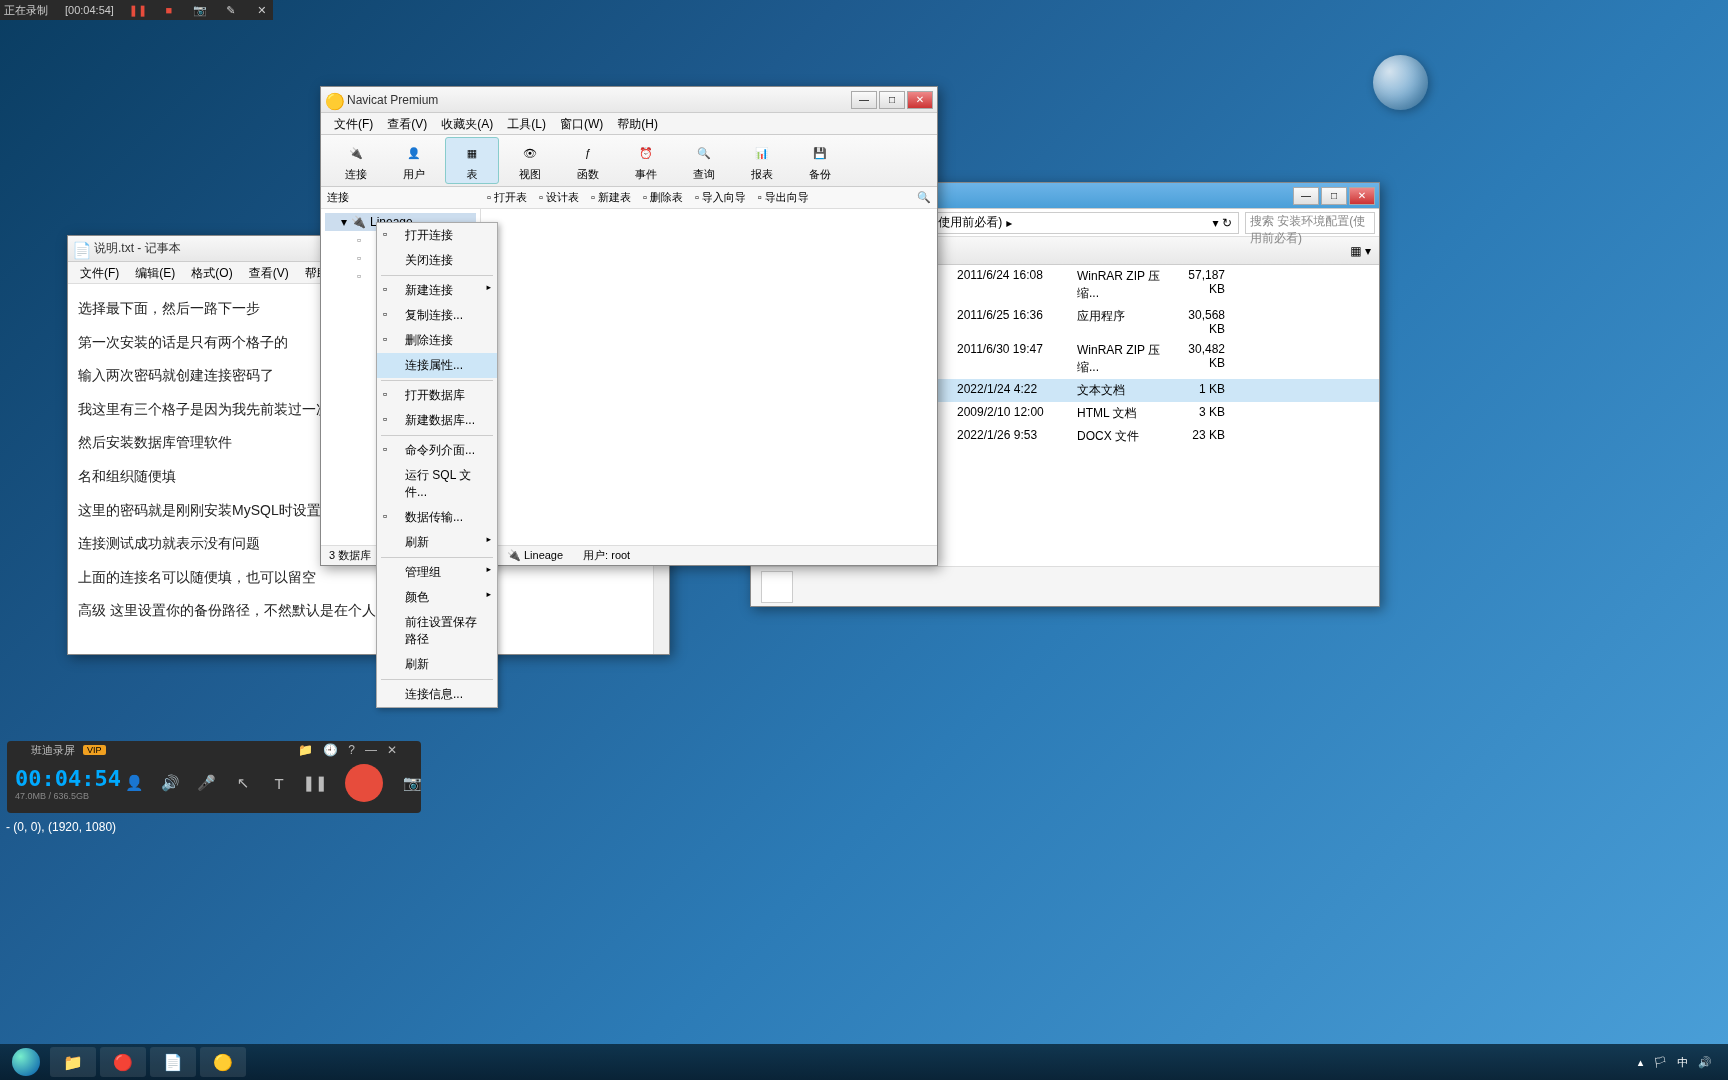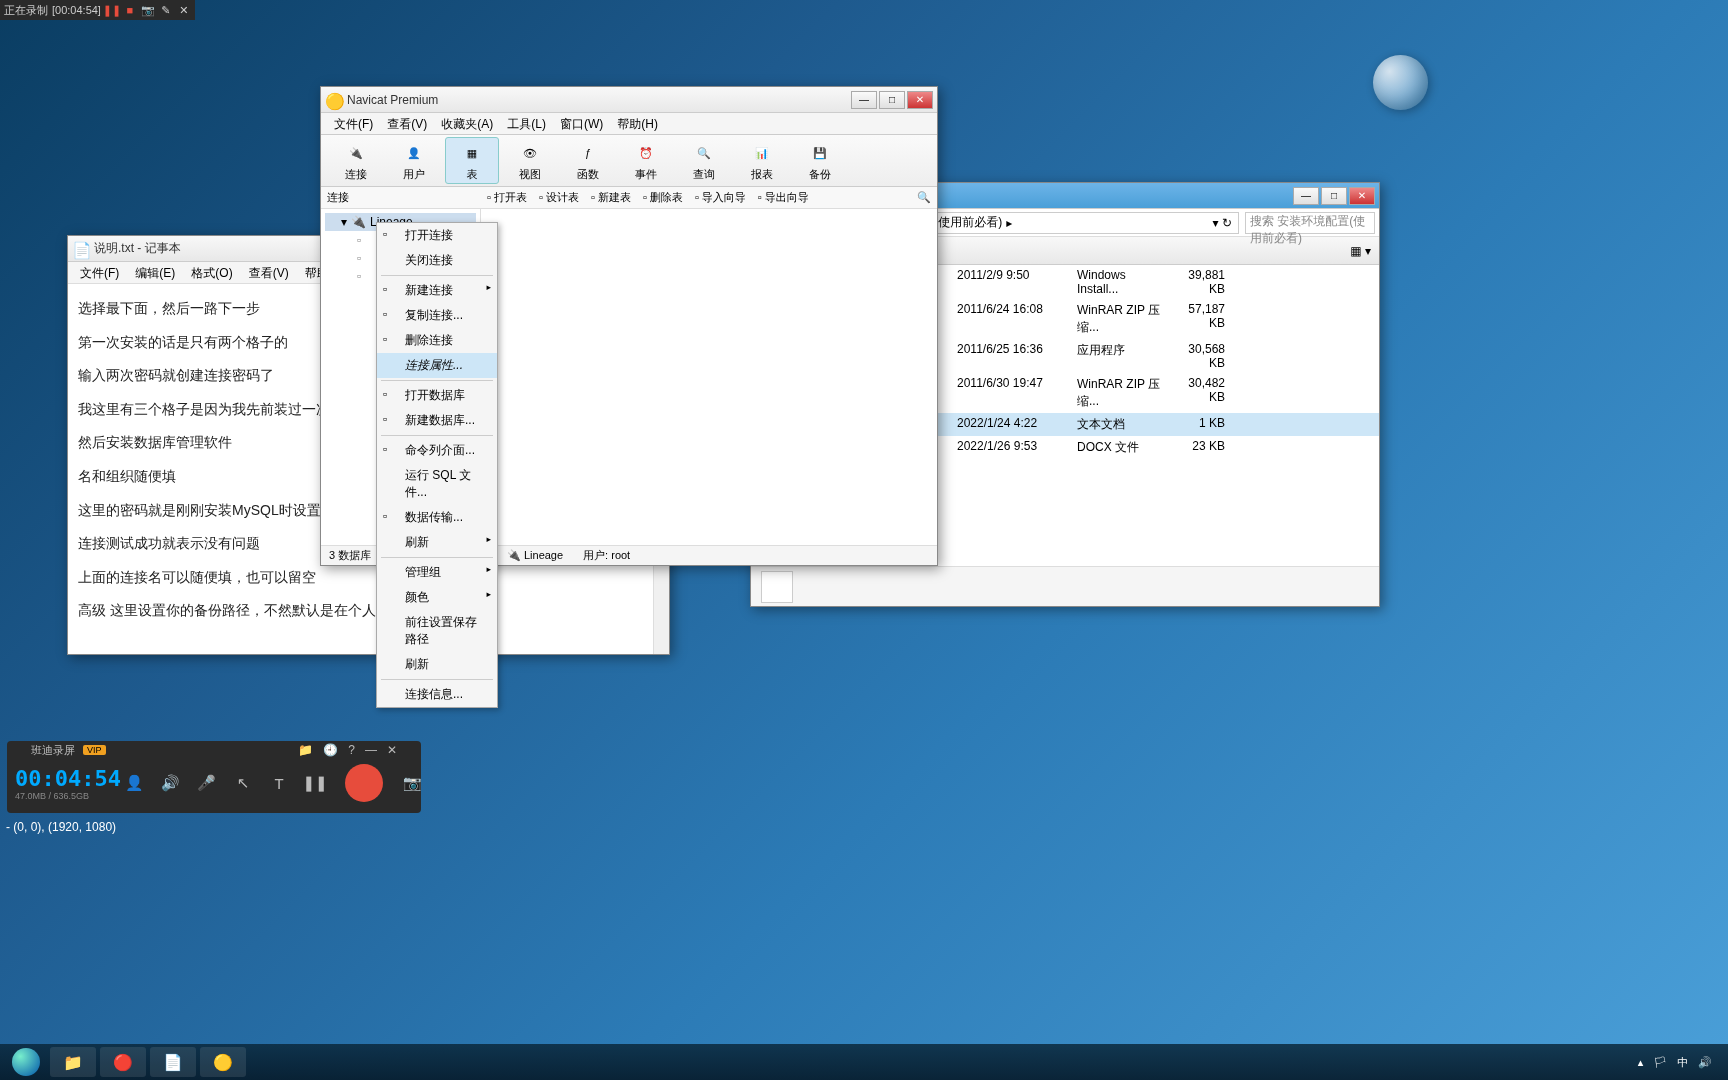--- a/index.html
+++ b/index.html
@@ -1,21 +1,21 @@
 <!DOCTYPE html>
 <html><head>
 <meta charset="utf-8">
 <style>
 * { margin:0; padding:0; box-sizing:border-box; font-family:"Microsoft YaHei","SimSun",sans-serif; }
 body { width:1728px; height:1080px; background:linear-gradient(135deg,#0a3d62 0%,#1e5a8e 30%,#2c7bb6 60%,#4a9fd8 100%); position:relative; overflow:hidden; }
 .bubble { position:absolute; border-radius:50%; background:radial-gradient(circle at 30% 30%,rgba(255,255,255,0.8),rgba(100,180,230,0.3)); box-shadow:inset -5px -5px 15px rgba(0,0,0,0.2),2px 2px 10px rgba(0,0,0,0.3); }
 .b1 { width:55px; height:55px; top:55px; right:300px; }
 
 
-.rec-bar { position:absolute; top:0; left:0; height:20px; background:#2a2a2a; display:flex; align-items:center; padding:0 4px; gap:4px; color:#ccc; font-size:11px; }
+.rec-bar { position:absolute; top:0; left:0; height:20px; background:#2a2a2a; display:flex; align-items:center; padding:0 4px; gap:17px; color:#ccc; font-size:11px; }
 .rec-bar .ico { width:14px; height:14px; display:inline-flex; align-items:center; justify-content:center; cursor:pointer; }
 .rec-red { color:#e74c3c; }
 
 
 .win { position:absolute; background:#fff; border:1px solid #888; box-shadow:3px 3px 12px rgba(0,0,0,0.4); }
 .titlebar { height:26px; background:linear-gradient(#f8f8f8,#e8e8e8); display:flex; align-items:center; padding:0 4px; border-bottom:1px solid #ccc; }
 .titlebar .ticon { width:16px; height:16px; margin-right:6px; }
 .titlebar .ttext { flex:1; font-size:12px; color:#333; }
 .winbtns { display:flex; gap:2px; }
 .winbtn { width:26px; height:18px; border:1px solid #aaa; background:linear-gradient(#fafafa,#e0e0e0); font-size:10px; display:flex; align-items:center; justify-content:center; cursor:pointer; }
@@ -45,21 +45,21 @@
 .nv-tree { width:160px; border-right:1px solid #ddd; padding:4px; font-size:12px; }
 .nv-tree .node { padding:2px 4px 2px 16px; cursor:pointer; display:flex; align-items:center; gap:4px; }
 .nv-tree .node.sel { background:#cde; }
 .nv-tree .child { padding-left:32px; color:#888; }
 .nv-main { flex:1; background:#fff; position:relative; }
 .nv-status { height:20px; background:#f5f5f5; border-top:1px solid #ddd; display:flex; align-items:center; font-size:11px; padding:0 8px; gap:20px; }
 
 
 .ctx { position:absolute; left:376px; top:222px; width:122px; background:#f5f5f5; border:1px solid #aaa; box-shadow:2px 2px 6px rgba(0,0,0,0.3); z-index:20; font-size:12px; }
 .ctx .ci { padding:4px 10px 4px 28px; cursor:pointer; position:relative; }
-.ctx .ci:hover,.ctx .ci.hov { background:#cde6f7;font-style:italic; }
+.ctx .ci:hover,.ctx .ci.hov { background:#cde6f7; }
 .ctx .sep { height:1px; background:#ccc; margin:2px 4px; }
 .ctx .arr::after { content:"▸"; position:absolute; right:6px; font-size:9px; }
 .ctx .cico { position:absolute; left:6px; width:14px; height:14px; top:4px; }
 
 
 .explorer { left:750px; top:182px; width:630px; height:425px; z-index:5; }
 .ex-crumb { height:28px; background:#fff; border-bottom:1px solid #ddd; display:flex; align-items:center; font-size:12px; padding:0 4px; }
 .ex-crumb .path { flex:1; display:flex; align-items:center; gap:4px; padding:0 6px; border:1px solid #ccc; height:22px; margin-right:6px; }
 .ex-crumb .search { width:130px; border:1px solid #ccc; height:22px; padding:0 4px; color:#888; }
 .ex-tool { height:28px; background:linear-gradient(#f8f8f8,#e8e8e8); border-bottom:1px solid #ccc; display:flex; align-items:center; font-size:12px; padding:0 8px; gap:14px; }
@@ -161,26 +161,20 @@
     <div class="search">搜索 安装环境配置(使用前必看)</div>
   </div>
   <div class="ex-tool">
     <span>建文件夹</span>
     <span style="margin-left:auto">▦ ▾</span>
   </div>
   <div class="ex-body">
     <div class="ex-list">
       <div id="ex-rows">
           <div class="ex-row">
-            <div class="c-name">essential-5.1.55-win32.msi</div>
-            <div class="c-date">2011/2/9 9:50</div>
-            <div class="c-type">Windows Install...</div>
-            <div class="c-size">39,881 KB</div>
-          </div>
-          <div class="ex-row">
             <div class="c-name">essential-5.1.55-win32.zip</div>
             <div class="c-date">2011/6/24 16:08</div>
             <div class="c-type">WinRAR ZIP 压缩...</div>
             <div class="c-size">57,187 KB</div>
           </div>
           <div class="ex-row">
             <div class="c-name">091_premium_cs.exe</div>
             <div class="c-date">2011/6/25 16:36</div>
             <div class="c-type">应用程序</div>
             <div class="c-size">30,568 KB</div>
@@ -189,20 +183,26 @@
             <div class="c-name">091_premium_cs.zip</div>
             <div class="c-date">2011/6/30 19:47</div>
             <div class="c-type">WinRAR ZIP 压缩...</div>
             <div class="c-size">30,482 KB</div>
           </div>
           <div class="ex-row sel">
             <div class="c-name">注册码.txt</div>
             <div class="c-date">2022/1/24 4:22</div>
             <div class="c-type">文本文档</div>
             <div class="c-size">1 KB</div>
+          </div>
+          <div class="ex-row">
+            <div class="c-name">-说明.htm</div>
+            <div class="c-date">2009/2/10 12:00</div>
+            <div class="c-type">HTML 文档</div>
+            <div class="c-size">3 KB</div>
           </div>
           <div class="ex-row">
             <div class="c-name">.docx</div>
             <div class="c-date">2022/1/26 9:53</div>
             <div class="c-type">DOCX 文件</div>
             <div class="c-size">23 KB</div>
           </div>
         </div>
     </div>
   </div>

